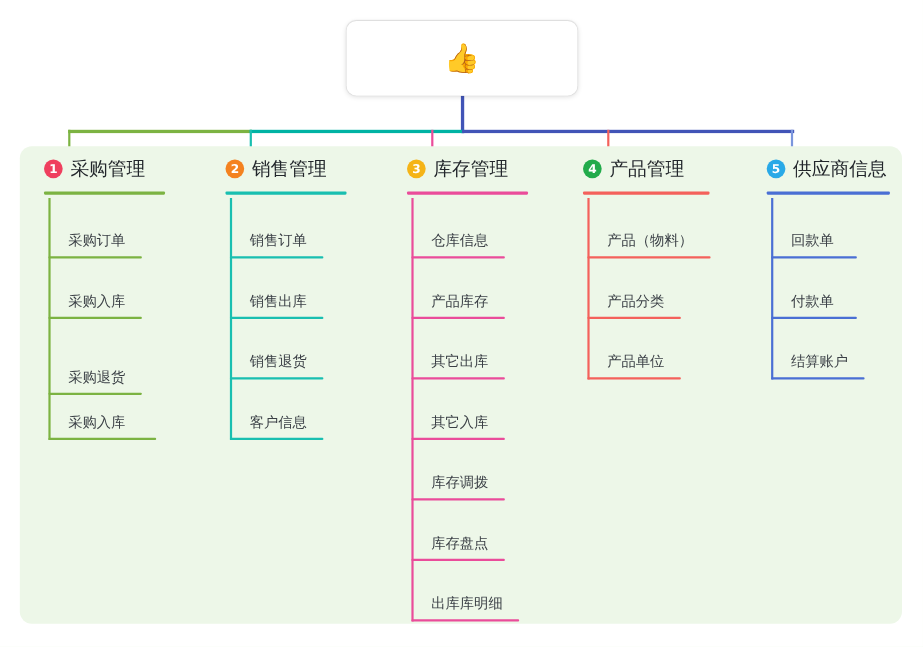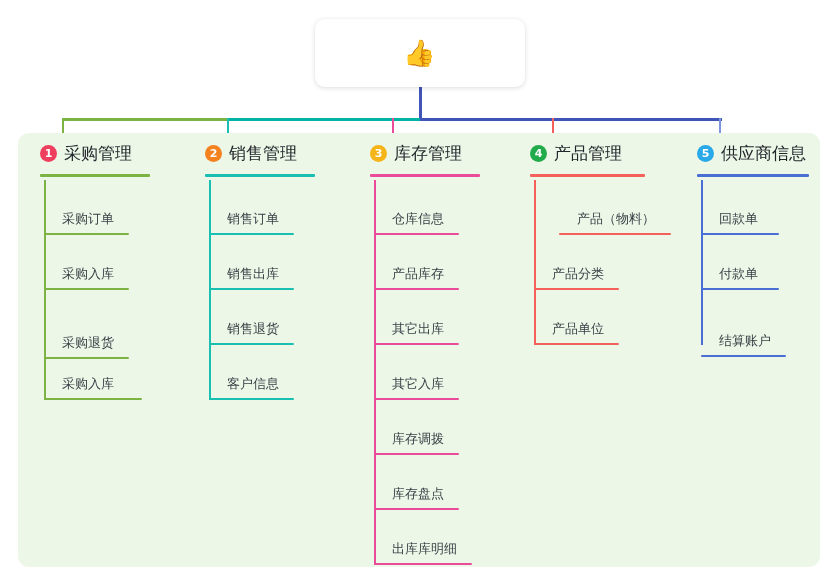--- a/index.html
+++ b/index.html
@@ -166,21 +166,21 @@
           <div class="leaf-rule" style="width: 98px; background: rgb(234, 76, 154);"></div>
         </div>
       </div>
       <div class="col" style="left: 512px; top: 0px;">
         <div class="col-head">
           <span class="badge" style="background: rgb(34, 171, 75);">4</span>
           <span class="col-title">产品管理</span>
         </div>
         <div class="head-rule" style="left: 0px; top: 41px; width: 115px; background: rgb(244, 97, 91);"></div>
         <div class="spine" style="left: 4px; top: 47px; height: 165px; background: rgb(244, 97, 91);"></div>
-        <div class="leaf" style="left: 4px; top: 47px; width: 132px; height: 55px; margin-left: 25px;">
+        <div class="leaf" style="left: 4px; top: 47px; width: 132px; height: 55px;">
           <span class="leaf-label">产品（物料）</span>
           <div class="leaf-rule" style="width: 112px; background: rgb(244, 97, 91);"></div>
         </div>
         <div class="leaf" style="left: 4px; top: 102px; width: 105px; height: 55px;">
           <span class="leaf-label">产品分类</span>
           <div class="leaf-rule" style="width: 85px; background: rgb(244, 97, 91);"></div>
         </div>
         <div class="leaf" style="left: 4px; top: 157px; width: 105px; height: 55px;">
           <span class="leaf-label">产品单位</span>
           <div class="leaf-rule" style="width: 85px; background: rgb(244, 97, 91);"></div>
@@ -194,20 +194,20 @@
         <div class="head-rule" style="left: 0px; top: 41px; width: 112px; background: rgb(74, 111, 212);"></div>
         <div class="spine" style="left: 4px; top: 47px; height: 165px; background: rgb(74, 111, 212);"></div>
         <div class="leaf" style="left: 4px; top: 47px; width: 98px; height: 55px;">
           <span class="leaf-label">回款单</span>
           <div class="leaf-rule" style="width: 78px; background: rgb(74, 111, 212);"></div>
         </div>
         <div class="leaf" style="left: 4px; top: 102px; width: 98px; height: 55px;">
           <span class="leaf-label">付款单</span>
           <div class="leaf-rule" style="width: 78px; background: rgb(74, 111, 212);"></div>
         </div>
-        <div class="leaf" style="left: 4px; top: 169px; width: 105px; height: 55px;">
+        <div class="leaf" style="left: 4px; top: 157px; width: 105px; height: 55px;">
           <span class="leaf-label">结算账户</span>
           <div class="leaf-rule" style="width: 85px; background: rgb(74, 111, 212);"></div>
         </div>
       </div>
     </div>
 
 </div>
 
 </body></html>

